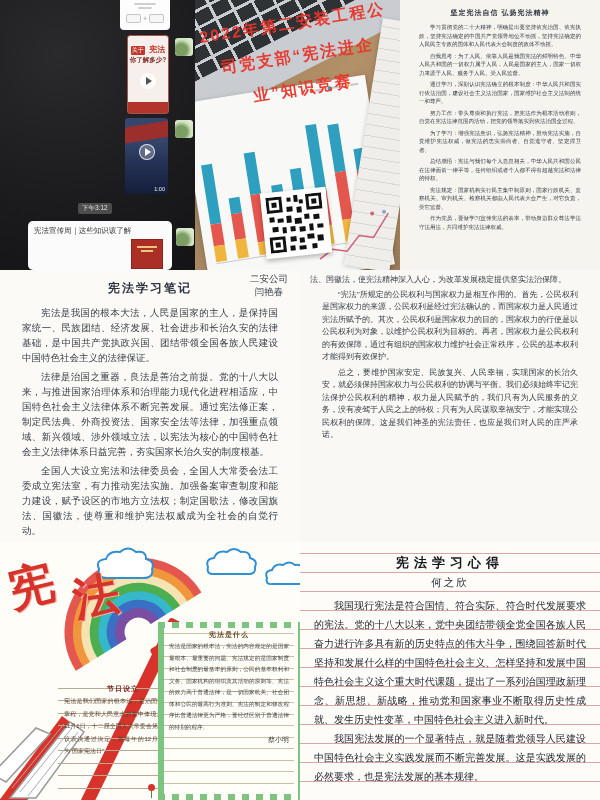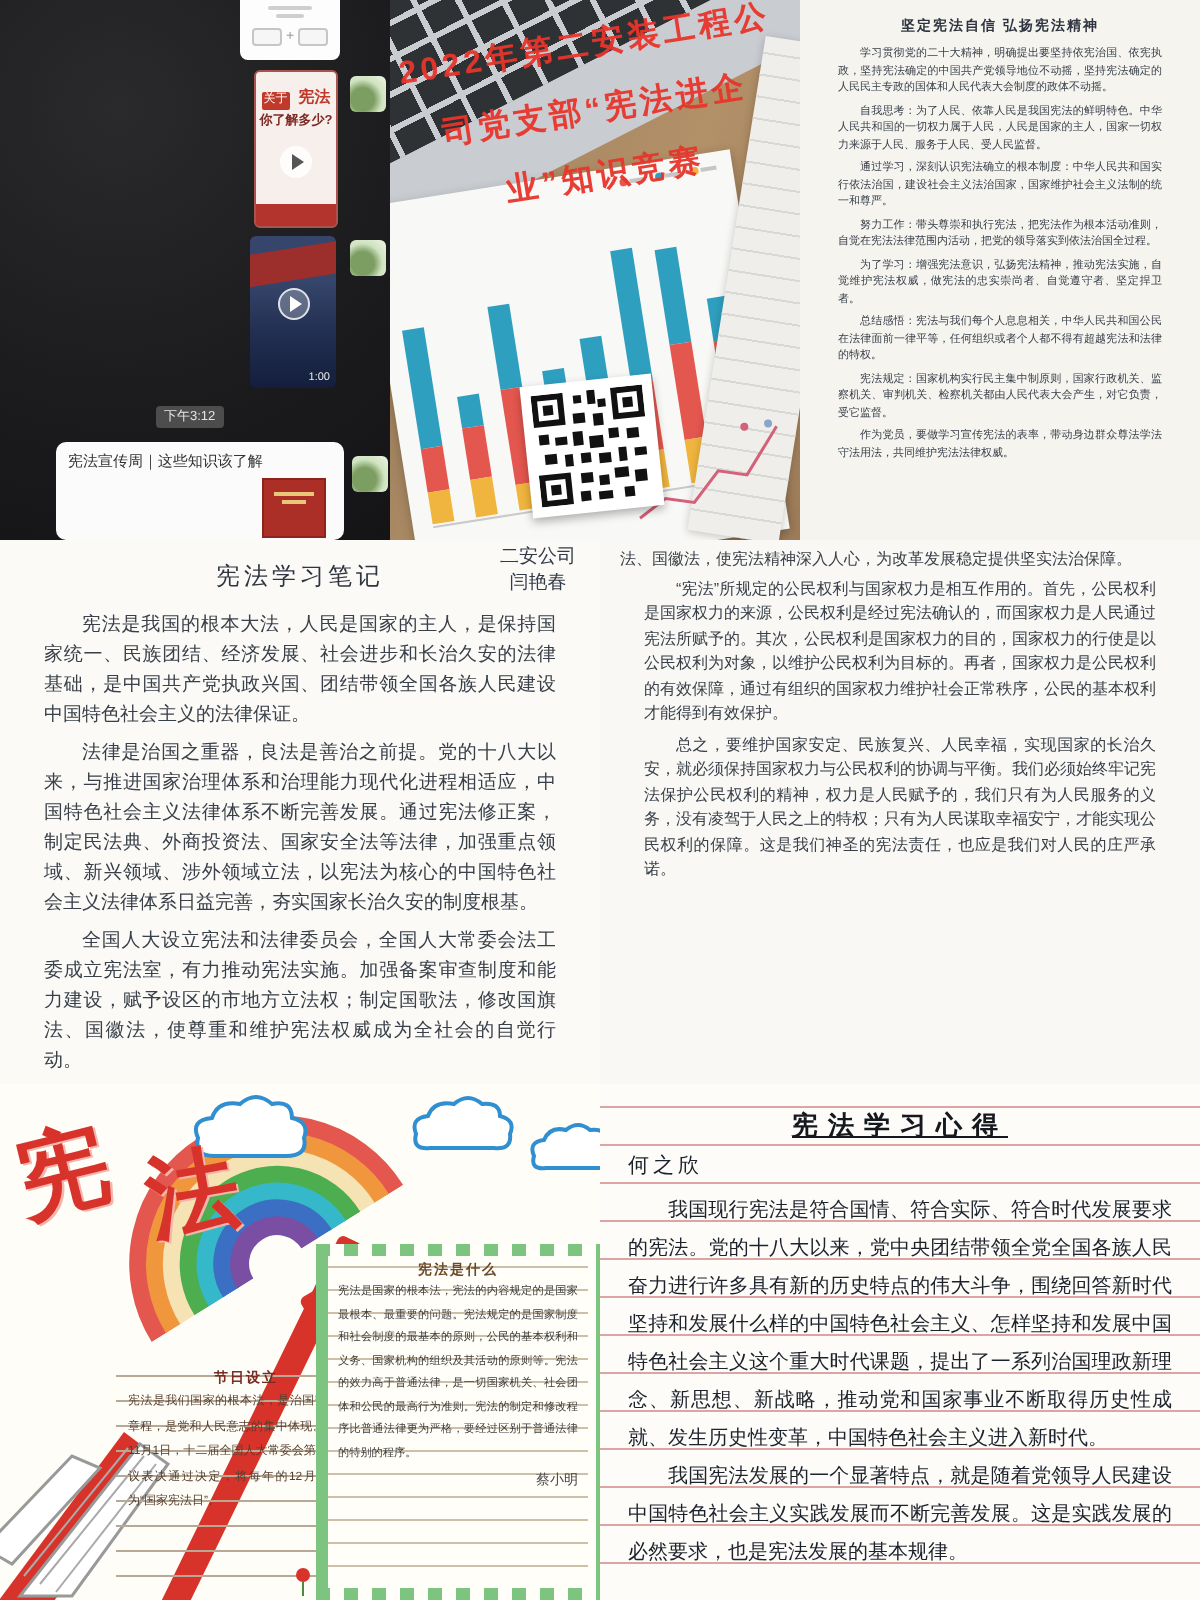--- a/index.html
+++ b/index.html
@@ -76,21 +76,21 @@
 
   
   .hw-page{background:#f7f5f1;color:#39404a;}
   .hw{text-indent:2em;margin:0 12px 3px;}
   #page1{left:400px;top:0;width:200px;height:270px;padding:8px 7px;overflow:hidden;background:#f6f4ef;}
   #page1 h3{margin:0 0 5px;text-align:center;font-size:7px;color:#2e3540;letter-spacing:1px;}
   #page1 .hw{font-size:5.5px;line-height:8.5px;text-align:justify;}
   #page2{left:0;top:270px;width:300px;height:272px;padding:6px 10px;overflow:hidden;background:#fbfaf7;}
   #page2 .who{position:absolute;right:12px;top:2px;font-size:9.5px;line-height:13px;
               color:#333b47;text-align:center;}
-  #page2 h3{margin:4px 0 8px;text-align:center;font-size:12px;font-weight:normal;
+  #page2 h3{margin:4px 0 8px;text-align:center;font-size:12px;font-weight:bold;
             letter-spacing:2px;color:#2e3540;}
   #page2 .hw{font-size:9.5px;line-height:15px;text-align:justify;margin-bottom:4px;}
   #page3{left:300px;top:270px;width:300px;height:272px;padding:4px 10px 6px;overflow:hidden;background:#f9f8f5;}
   #page3 .lead{font-size:8px;line-height:12.5px;color:#39404a;margin:0 0 2px;}
   #page3 .hw{font-size:8px;line-height:12.5px;text-align:justify;margin-bottom:3px;}
 
   
   #poster{left:0;top:542px;width:300px;height:258px;background:#fffdf8;overflow:hidden;}
   #poster-title{left:8px;top:18px;transform:rotate(-14deg);color:#d8332a;font-weight:bold;
                 font-size:46px;line-height:40px;text-shadow:1px 1px 0 #f4b5ae;}
@@ -113,22 +113,22 @@
   #box2 p{margin:1px 0 0;font-size:5.6px;line-height:11.5px;text-align:justify;}
   #box2 .sig{text-align:right;font-size:7px;margin-top:2px;color:#444;}
   #flower{left:148px;top:242px;width:8px;height:14px;}
   #flower .bloom{width:7px;height:7px;border-radius:50%;background:#d8332a;}
   #flower .stem{width:1px;height:7px;background:#4c8a3f;margin-left:3px;}
 
   
   #page4{left:300px;top:542px;width:300px;height:258px;background:#fdfcf9;overflow:hidden;
          padding:6px 14px 0;color:#1c222b;
          background-image:repeating-linear-gradient(0deg,transparent 0 18px,#dda4a4 18px 19px);}
-  #page4 h3{margin:6px 0 4px;text-align:center;font-size:13px;letter-spacing:5px;color:#15181d;text-decoration:underline;}
-  #page4 .author{text-align:left;font-size:10.5px;letter-spacing:2px;margin-bottom:6px;}
+  #page4 h3{margin:6px 0 4px;text-align:center;font-size:13px;letter-spacing:5px;color:#15181d;}
+  #page4 .author{text-align:center;font-size:10.5px;letter-spacing:2px;margin-bottom:6px;}
   #page4 .hw{font-size:10px;line-height:19px;text-align:justify;margin:0;}
 </style>
 </head>
 <body>
 
 <div id="stage">
 
   <div id="wechat" class="abs">
     <div id="mini-card" class="abs">
       <div class="card-line"></div>

